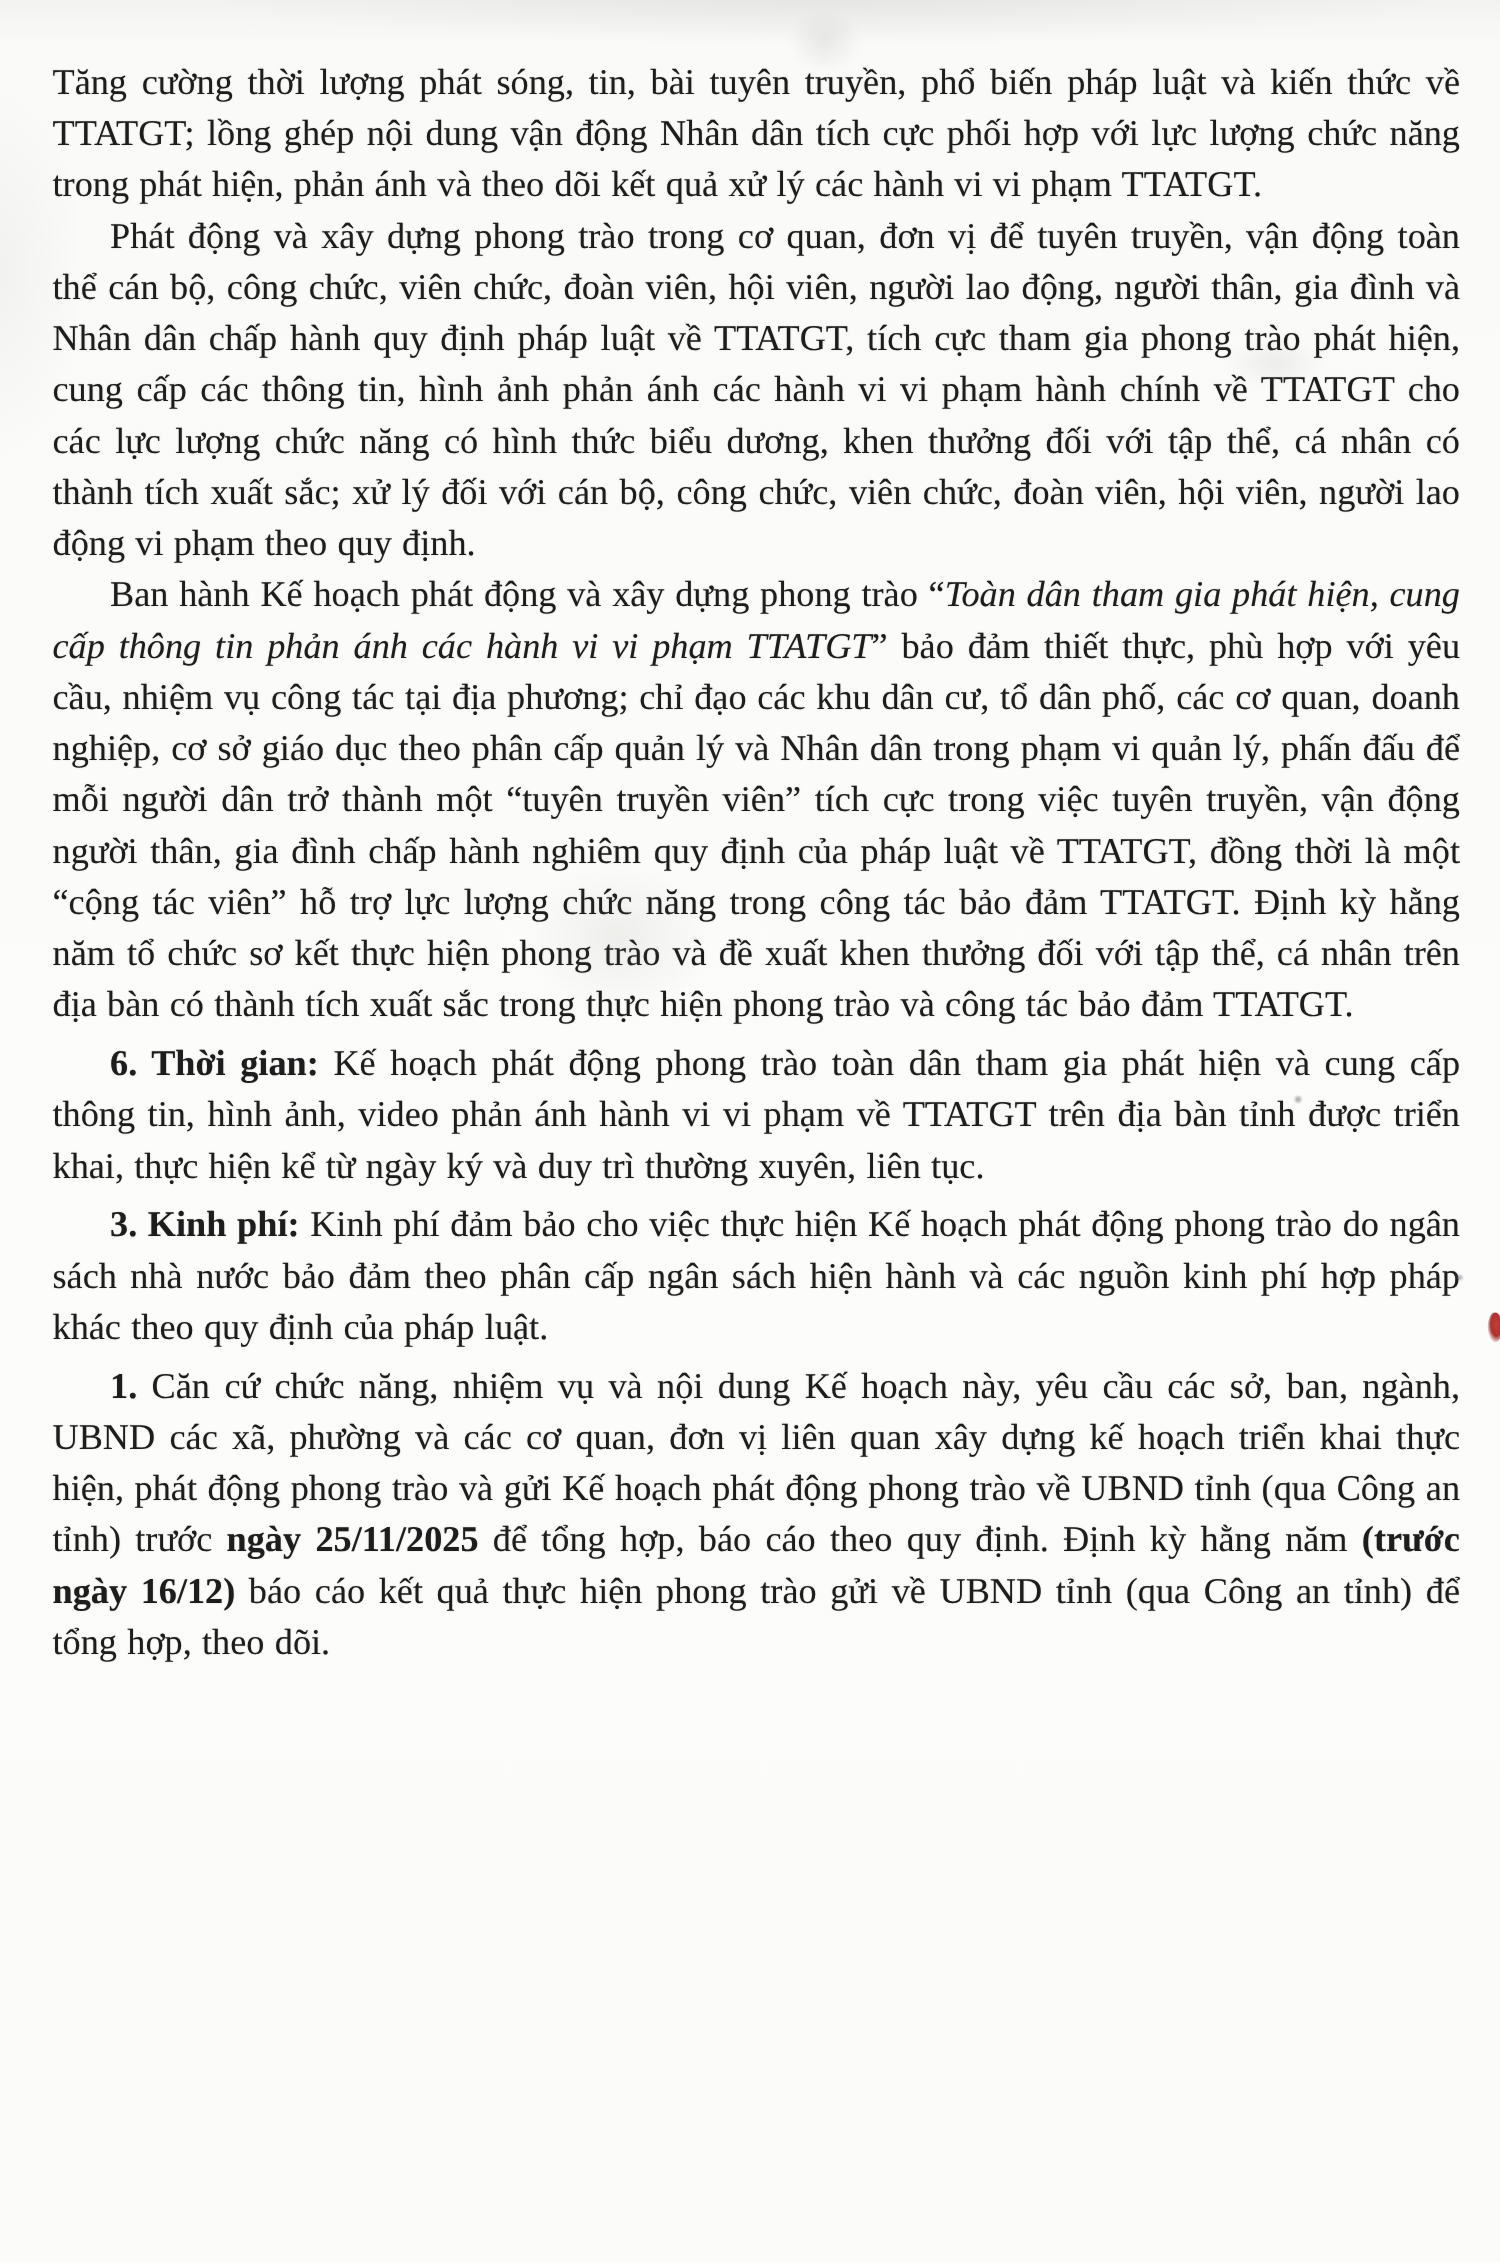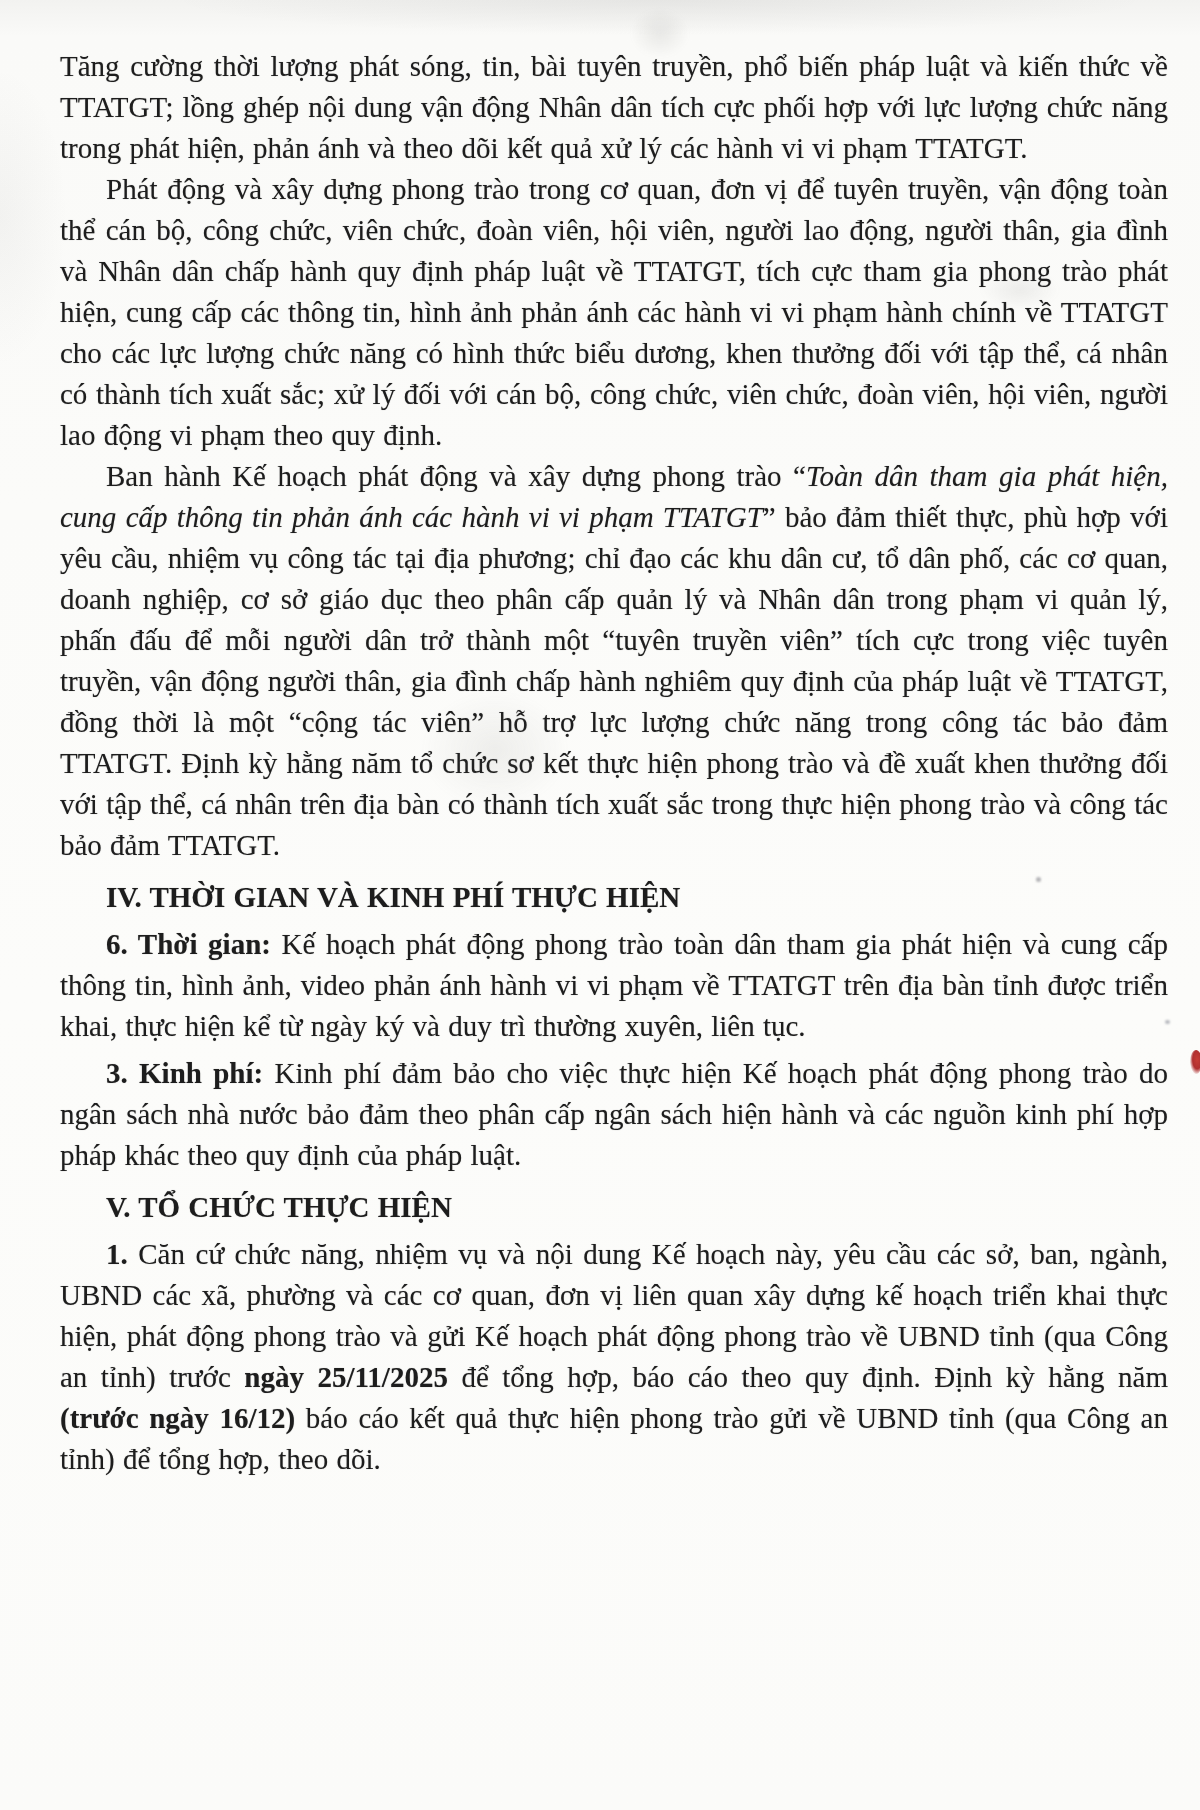--- a/index.html
+++ b/index.html
@@ -12,21 +12,21 @@
   }
   .page{
     position:absolute;inset:0;
     background:
       radial-gradient(ellipse 700px 50px at 55% 0%, rgba(60,60,60,0.07), transparent 70%),
       radial-gradient(ellipse 90px 200px at 0% 12%, rgba(80,80,80,0.05), transparent 75%),
       linear-gradient(180deg,#f2f2f0 0%,#fafaf8 2%,#fcfcfa 55%,#fbfbf9 100%);
   }
   .content{
     position:absolute;
-    left:60px;right:32px;top:46px;
+    left:42px;right:32px;top:46px;
     color:#1d1d1d;
   }
   .para{
     margin:0;
     font-size:29px;
     line-height:41px;
     text-align:justify;
     text-indent:46px;
     text-shadow:0 0 1px rgba(25,25,25,0.35);
     word-spacing:1px;
@@ -75,27 +75,25 @@
   <div class="content">
 
     <p class="para no-indent"><span>Tăng cường thời lượng phát sóng, tin, bài tuyên truyền, phổ biến pháp luật và kiến thức về TTATGT; lồng ghép nội dung vận động Nhân dân tích cực phối hợp với lực lượng chức năng trong phát hiện, phản ánh và theo dõi kết quả xử lý các hành vi vi phạm TTATGT.</span></p>
 
 
     <p class="para"><span>Phát động và xây dựng phong trào trong cơ quan, đơn vị để tuyên truyền, vận động toàn thể cán bộ, công chức, viên chức, đoàn viên, hội viên, người lao động, người thân, gia đình và Nhân dân chấp hành quy định pháp luật về TTATGT, tích cực tham gia phong trào phát hiện, cung cấp các thông tin, hình ảnh phản ánh các hành vi vi phạm hành chính về TTATGT cho các lực lượng chức năng có hình thức biểu dương, khen thưởng đối với tập thể, cá nhân có thành tích xuất sắc; xử lý đối với cán bộ, công chức, viên chức, đoàn viên, hội viên, người lao động vi phạm theo quy định.</span></p>
 
 
     <p class="para"><span>Ban hành Kế hoạch phát động và xây dựng phong trào “</span><span class="i">Toàn dân tham gia phát hiện, cung cấp thông tin phản ánh các hành vi vi phạm TTATGT</span><span>” bảo đảm thiết thực, phù hợp với yêu cầu, nhiệm vụ công tác tại địa phương; chỉ đạo các khu dân cư, tổ dân phố, các cơ quan, doanh nghiệp, cơ sở giáo dục theo phân cấp quản lý và Nhân dân trong phạm vi quản lý, phấn đấu để mỗi người dân trở thành một “tuyên truyền viên” tích cực trong việc tuyên truyền, vận động người thân, gia đình chấp hành nghiêm quy định của pháp luật về TTATGT, đồng thời là một “cộng tác viên” hỗ trợ lực lượng chức năng trong công tác bảo đảm TTATGT. Định kỳ hằng năm tổ chức sơ kết thực hiện phong trào và đề xuất khen thưởng đối với tập thể, cá nhân trên địa bàn có thành tích xuất sắc trong thực hiện phong trào và công tác bảo đảm TTATGT.</span></p>
 
-    <p class="para h-main"><span>IV. THỜI GIAN VÀ KINH PHÍ THỰC HIỆN</span></p>
 
     <p class="para sp-before"><span class="b">6. Thời gian: </span><span>Kế hoạch phát động phong trào toàn dân tham gia phát hiện và cung cấp thông tin, hình ảnh, video phản ánh hành vi vi phạm về TTATGT trên địa bàn tỉnh được triển khai, thực hiện kể từ ngày ký và duy trì thường xuyên, liên tục.</span></p>
 
     <p class="para sp-before"><span class="b">3. Kinh phí: </span><span>Kinh phí đảm bảo cho việc thực hiện Kế hoạch phát động phong trào do ngân sách nhà nước bảo đảm theo phân cấp ngân sách hiện hành và các nguồn kinh phí hợp pháp khác theo quy định của pháp luật.</span></p>
 
-    <p class="para h-main"><span>V. TỔ CHỨC THỰC HIỆN</span></p>
 
     <p class="para sp-before"><span class="b">1. </span><span>Căn cứ chức năng, nhiệm vụ và nội dung Kế hoạch này, yêu cầu các sở, ban, ngành, UBND các xã, phường và các cơ quan, đơn vị liên quan xây dựng kế hoạch triển khai thực hiện, phát động phong trào và gửi Kế hoạch phát động phong trào về UBND tỉnh (qua Công an tỉnh) trước </span><span class="b">ngày 25/11/2025</span><span> để tổng hợp, báo cáo theo quy định. Định kỳ hằng năm </span><span class="b">(trước ngày 16/12)</span><span> báo cáo kết quả thực hiện phong trào gửi về UBND tỉnh (qua Công an tỉnh) để tổng hợp, theo dõi.</span></p>
 
   </div>
 
   <div class="red-mark"></div>
   <div class="speck-1"></div>
   <div class="speck-2"></div>
   <div class="smudge-1"></div>
   <div class="smudge-2"></div>

